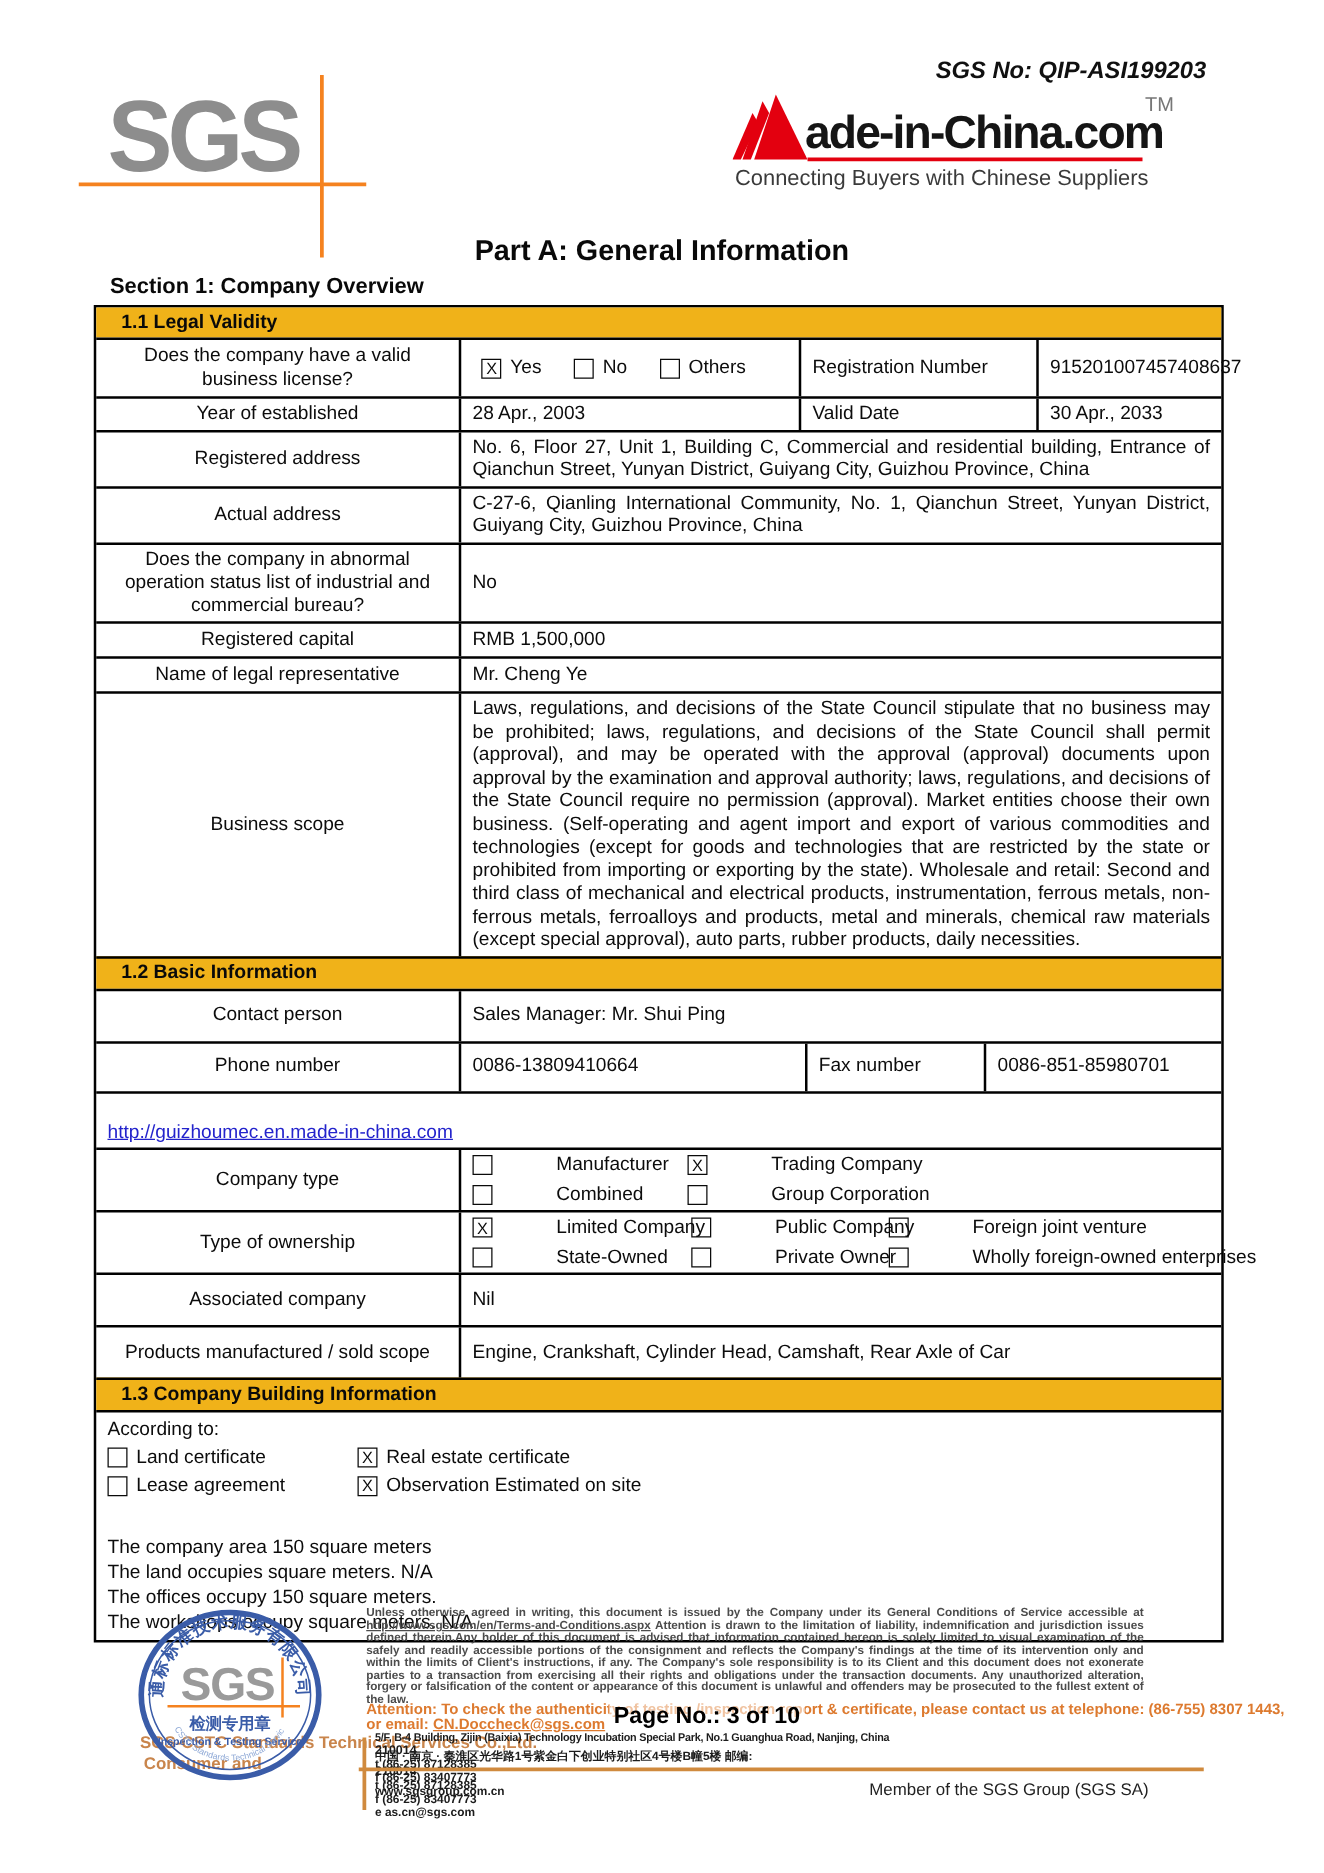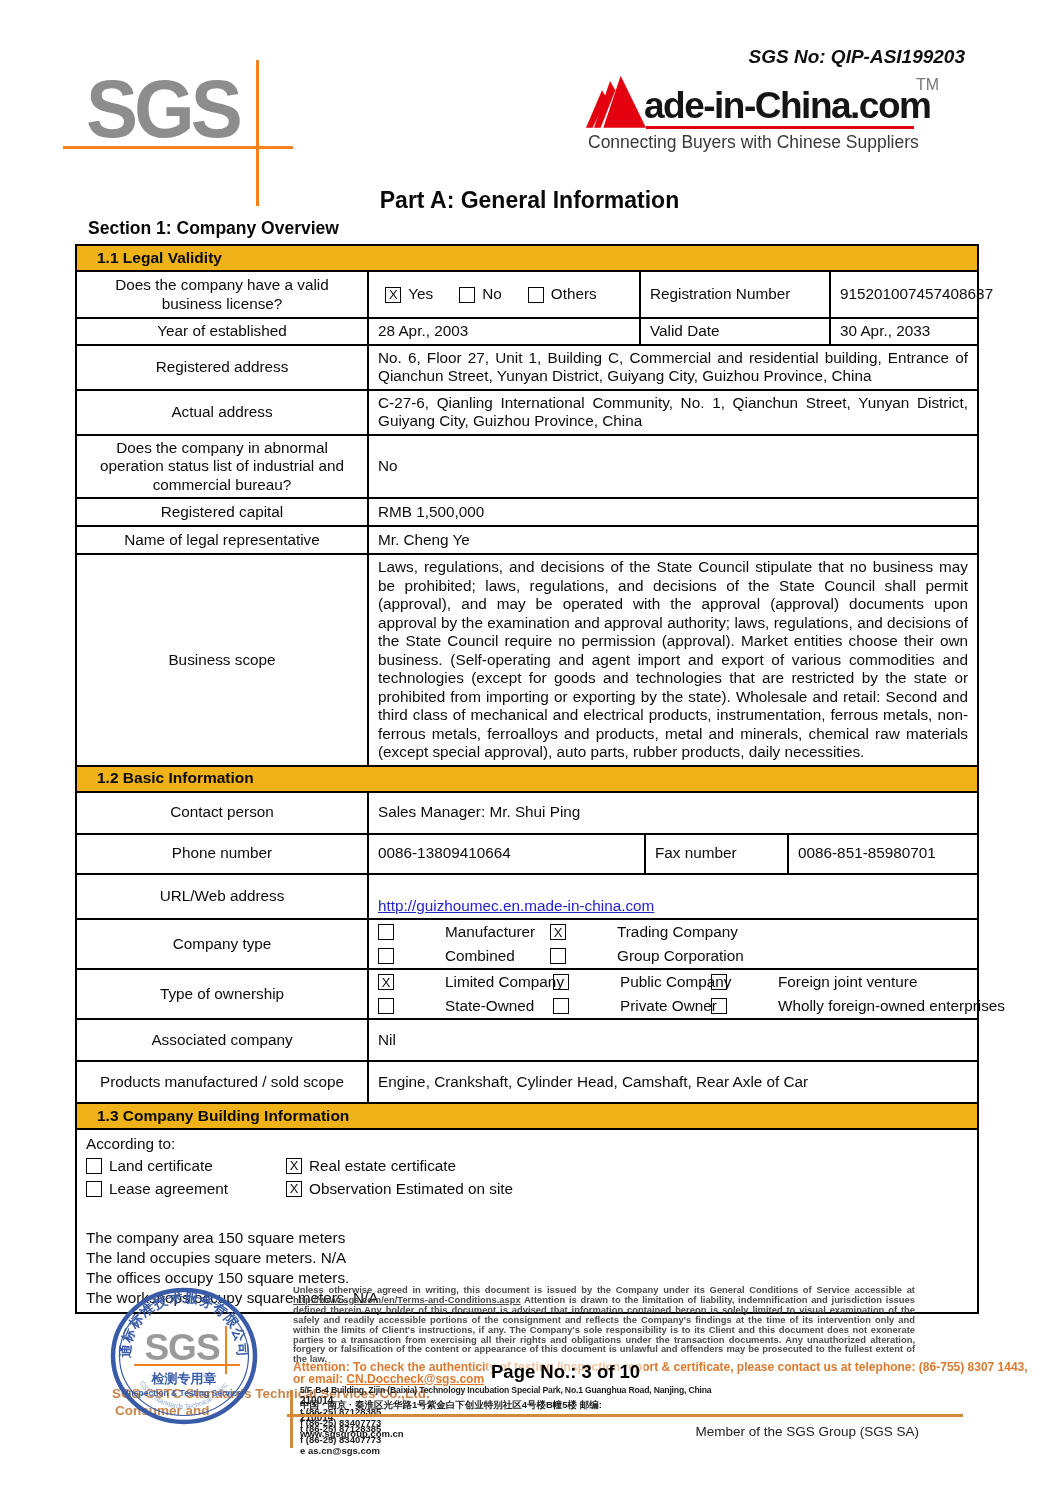--- a/index.html
+++ b/index.html
@@ -161,21 +161,20 @@
     </div>
 
     <div class="row" style="min-height:38px">
       <div class="cell lab">Phone number</div>
       <div class="cell" style="width:257px;flex:none">0086-13809410664</div>
       <div class="cell" style="width:123px;flex:none">Fax number</div>
       <div class="cell flex1">0086-851-85980701</div>
     </div>
 
     <div class="row" style="min-height:39px">
-      <div class="cell lab">URL/Web address</div>
       <div class="cell flex1" style="display:block;padding-top:22px">
         <a class="link" href="#">http://guizhoumec.en.made-in-china.com</a>
       </div>
     </div>
 
     <div class="row" style="min-height:41px">
       <div class="cell lab">Company type</div>
       <div class="cell flex1">
         <div class="optgrid2">
           <span class="opt">

